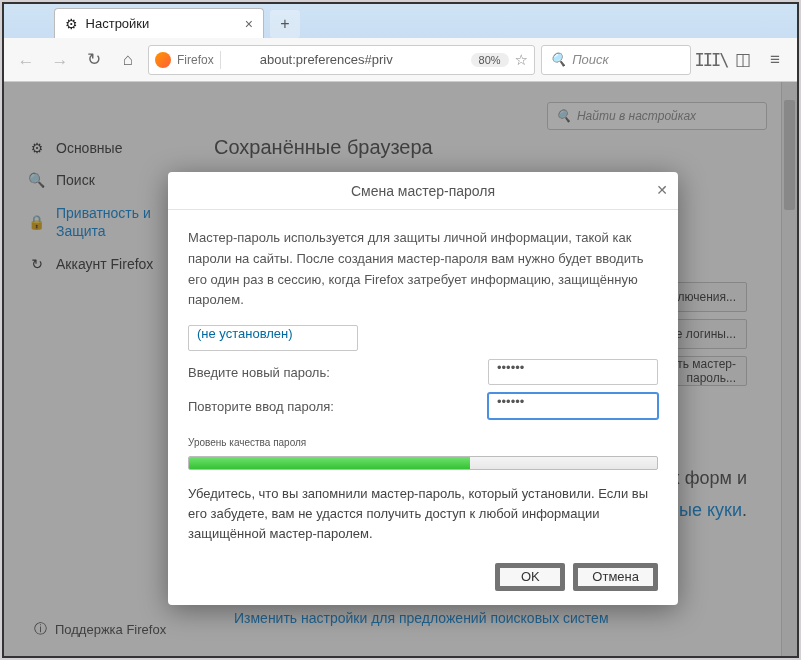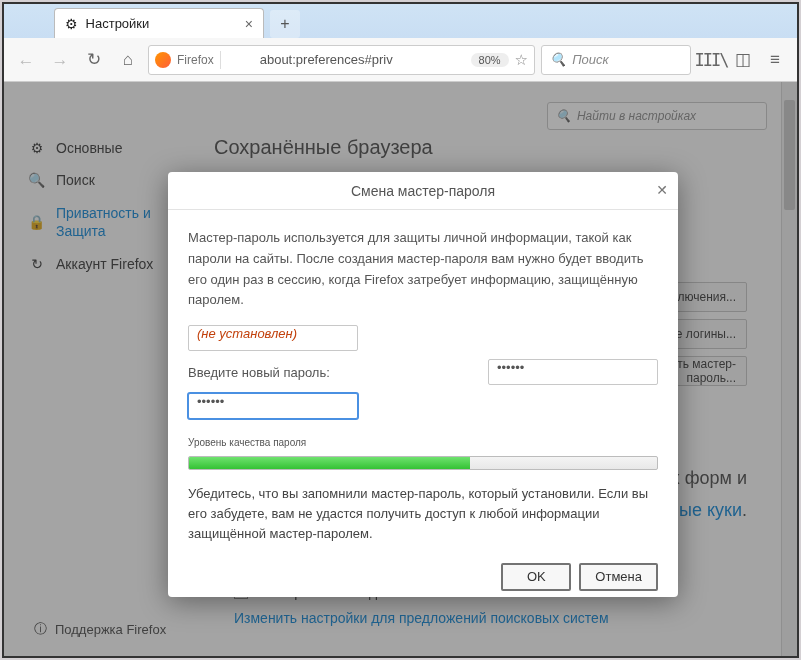--- a/index.html
+++ b/index.html
@@ -330,21 +330,21 @@
     }
     .dialog-close {
       position: absolute;
       right: 10px;
       top: 10px;
       font-size: 14px;
       color: #777;
       cursor: pointer;
     }
     .dialog-body {
-      padding: 18px 20px 6px 20px;
+      padding: 18px 20px 14px 20px;
     }
     .desc {
       line-height: 1.6;
       margin-bottom: 14px;
       color: #555;
     }
     .form-row {
       display: flex;
       align-items: center;
       margin-bottom: 8px;
@@ -357,22 +357,21 @@
       width: 170px;
       height: 26px;
       border: 1px solid #c8c8c8;
       border-radius: 2px;
       padding: 0 8px;
       font-size: 13px;
       color: #555;
       background: #fff;
     }
     .text-input.placeholder {
-      color: #c2410c;
-      font-style: italic;
+      color: #0369a1;
     }
     .text-input.focused {
       border-color: #4a90e2;
       box-shadow: 0 0 0 1px #4a90e2;
     }
     .quality-label {
       margin-top: 18px;
       margin-bottom: 8px;
       color: #555;
       font-size: 10px;
@@ -397,21 +396,21 @@
       margin-bottom: 18px;
     }
     .dialog-footer {
       display: flex;
       justify-content: flex-end;
       gap: 8px;
     }
     .dlg-btn {
       min-width: 70px;
       height: 28px;
-      border: 2px solid #737373;
+      border: 5px solid #737373;
       background: #f7f7f7;
       border-radius: 2px;
       font-size: 13px;
       color: #333;
       padding: 0 14px;
       cursor: pointer;
     }
   </style>
 </head>
 <body>
@@ -528,20 +527,21 @@
       <div class="desc">Мастер-пароль используется для защиты личной информации, такой как пароли на сайты. После создания мастер-пароля вам нужно будет вводить его один раз в сессию, когда Firefox затребует информацию, защищённую паролем.</div>
 
       <div class="form-row">
         <span class="text-input placeholder">(не установлен)</span>
       </div>
       <div class="form-row">
         <span class="form-label">Введите новый пароль:</span>
         <span class="text-input">••••••</span>
       </div>
       <div class="form-row">
+        <span class="form-label">Повторите ввод пароля:</span>
         <span class="text-input focused">••••••</span>
       </div>
 
       <div class="quality-label">Уровень качества пароля</div>
       <div class="progress">
         <div class="progress-fill" style="width: 60%;"></div>
       </div>
 
       <div class="warning">Убедитесь, что вы запомнили мастер-пароль, который установили. Если вы его забудете, вам не удастся получить доступ к любой информации защищённой мастер-паролем.</div>
 

